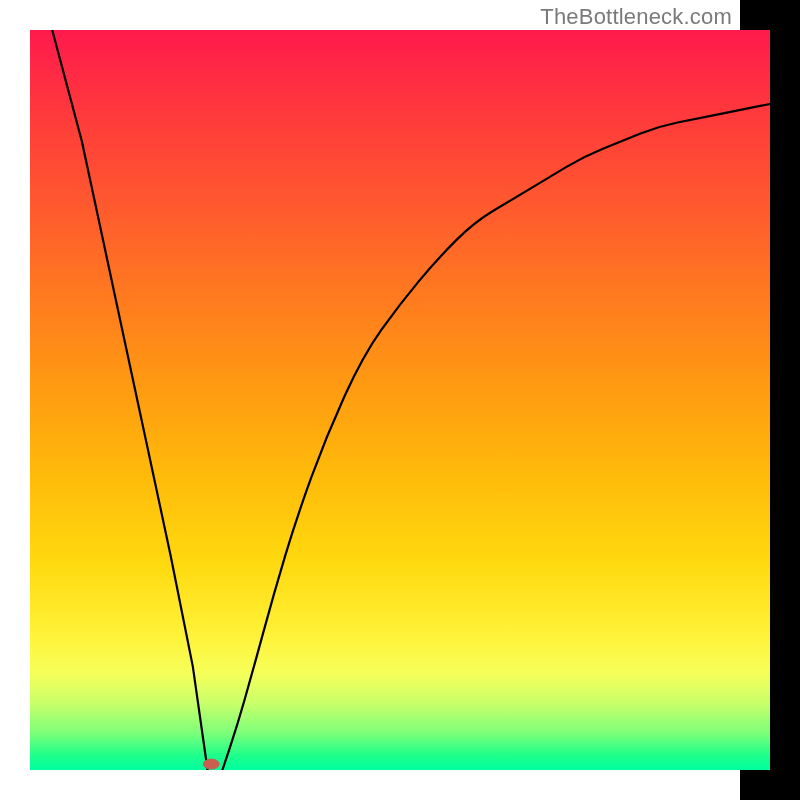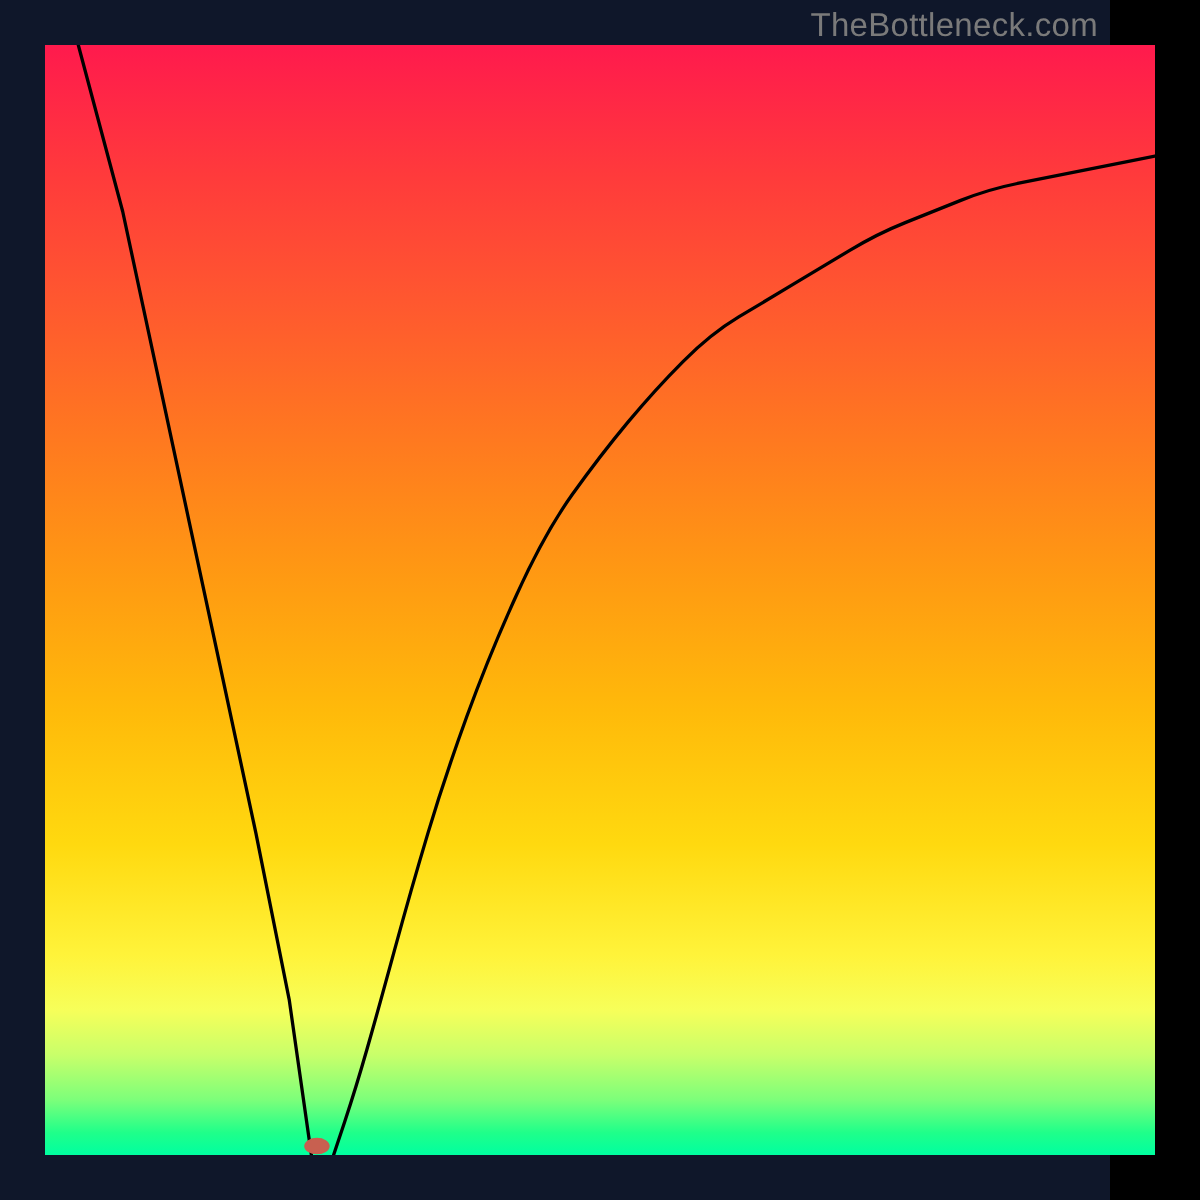--- a/index.html
+++ b/index.html
@@ -8,21 +8,21 @@
     width: 800px;
     height: 800px;
     overflow: hidden;
     background: #000;
     font-family: Arial, Helvetica, sans-serif;
   }
   .root {
     position: relative;
     width: 740px;
     height: 800px;
-    background: #0f172a;
+    background: #ffffff;
   }
   .plot-wrap {
     position: absolute;
     left: 30px;
     top: 30px;
     width: 740px;
     height: 740px;
     background: linear-gradient(to bottom,
       #ff1a4d 0%,
       #ff3b3b 12%,

